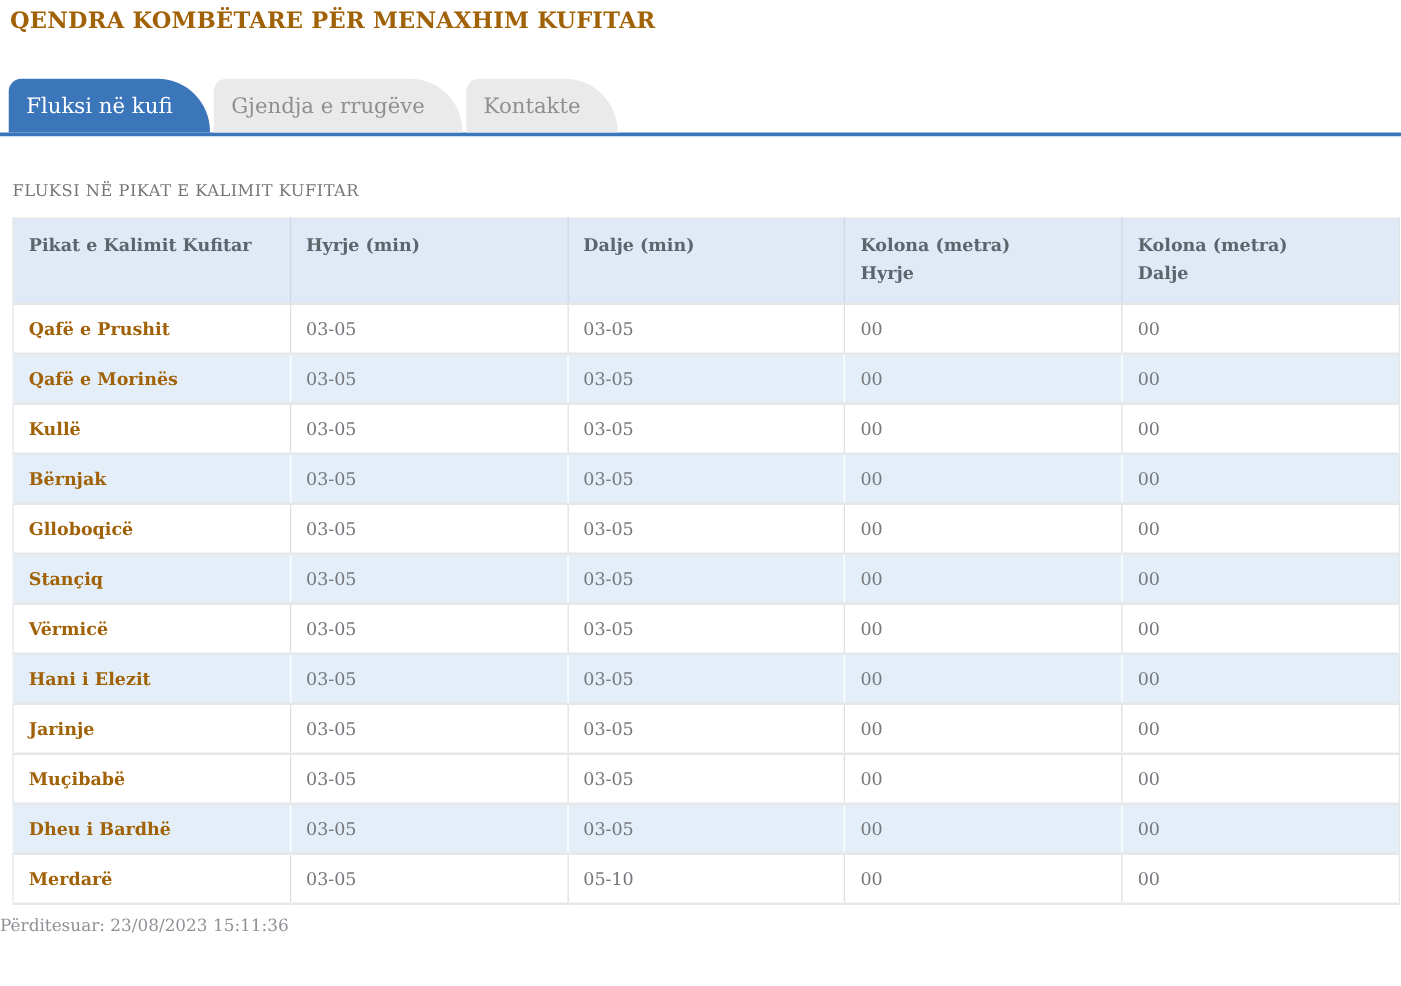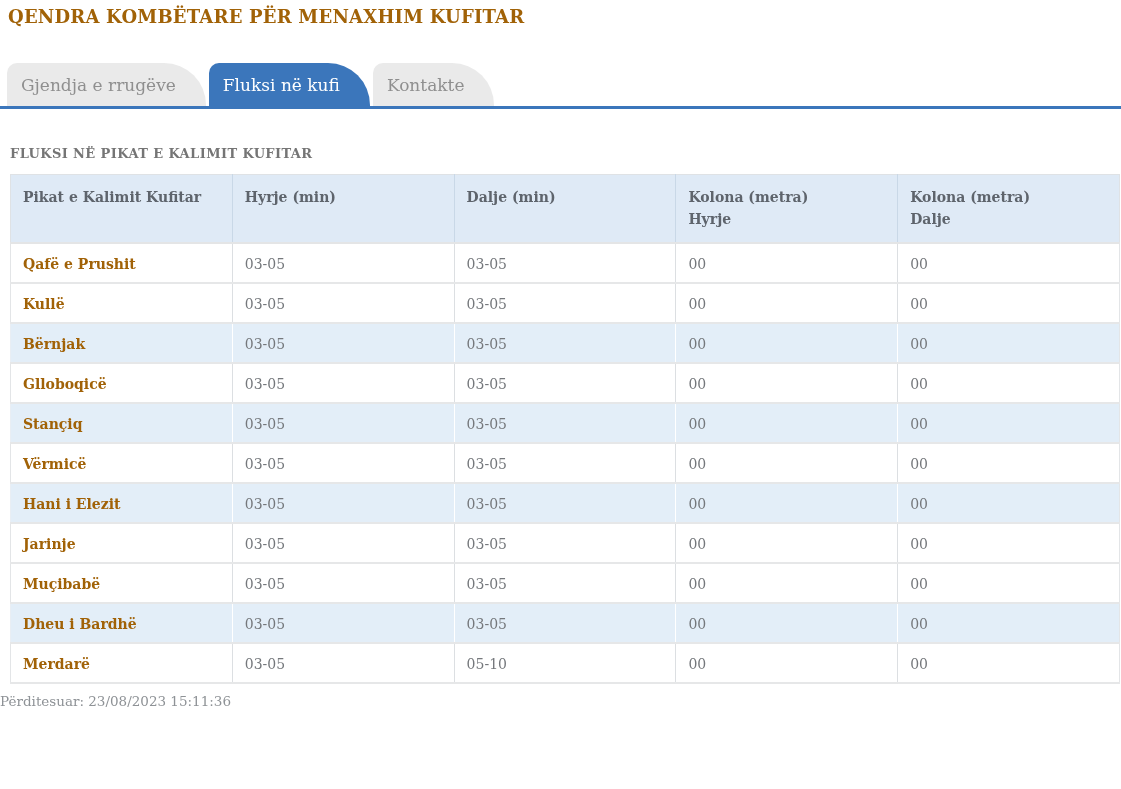--- a/index.html
+++ b/index.html
@@ -45,21 +45,21 @@
     background: #3b76bb;
     color: #ffffff;
   }
 
   
   .section-heading {
     margin: 37px 0 0 10px;
     font-size: 13px;
     color: #757575;
     letter-spacing: 0.4px;
-    font-weight: bold;
+    font-weight: normal;
   }
 
   
   .table-wrap { margin: 13px 1px 0 10px; }
   table {
     width: 100%;
     border-collapse: collapse;
     table-layout: fixed;
   }
   th {
@@ -109,25 +109,25 @@
   }
 </style>
 </head>
 <body>
 
 <div class="page">
 
   <h1 class="page-title">QENDRA KOMBËTARE PËR MENAXHIM KUFITAR</h1>
 
   <div class="tabbar">
+    <div class="tab active">
+      <span>Fluksi në kufi</span>
+    </div>
     <div class="tab">
       <span>Gjendja e rrugëve</span>
-    </div>
-    <div class="tab active">
-      <span>Fluksi në kufi</span>
     </div>
     <div class="tab">
       <span>Kontakte</span>
     </div>
   </div>
 
   <h2 class="section-heading">FLUKSI NË PIKAT E KALIMIT KUFITAR</h2>
 
   <div class="table-wrap">
     <table>
@@ -156,20 +156,27 @@
         </tr>
       </thead>
       <tbody>
           <tr>
             <td>Qafë e Prushit</td>
             <td>03-05</td>
             <td>03-05</td>
             <td>00</td>
             <td>00</td>
           </tr>
+          <tr class="alt">
+            <td>Qafë e Morinës</td>
+            <td>03-05</td>
+            <td>03-05</td>
+            <td>00</td>
+            <td>00</td>
+          </tr>
           <tr>
             <td>Kullë</td>
             <td>03-05</td>
             <td>03-05</td>
             <td>00</td>
             <td>00</td>
           </tr>
           <tr class="alt">
             <td>Bërnjak</td>
             <td>03-05</td>

